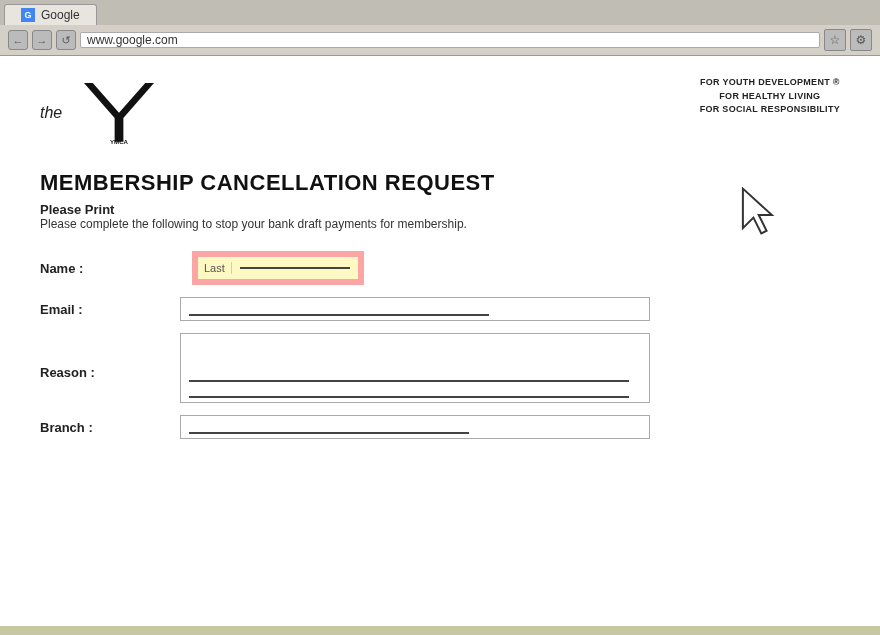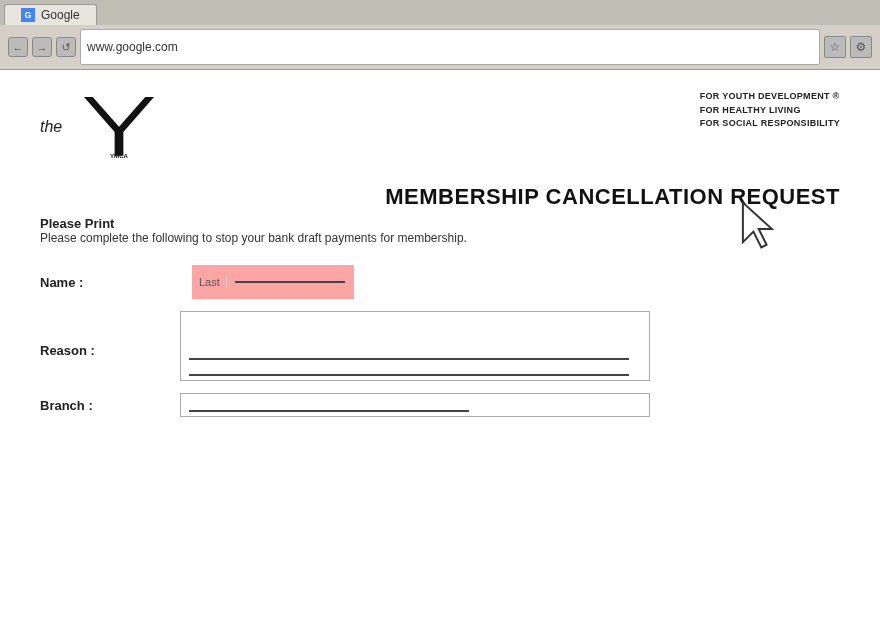--- a/index.html
+++ b/index.html
@@ -66,21 +66,21 @@
       border-radius: 3px;
       font-size: 11px;
       text-align: center;
       line-height: 18px;
       cursor: pointer;
       color: #555;
     }
 
     .address-bar {
       flex: 1;
-      height: 36px;
+      height: 16px;
       background: white;
       border: 1px solid #aaa;
       border-radius: 2px;
       padding: 0 6px;
       font-size: 12px;
       color: #333;
     }
 
     .toolbar-icons {
       display: flex;
@@ -130,21 +130,21 @@
       margin-right: 20px;
     }
 
     
     .ymca-logo svg {
       width: 70px;
       height: 70px;
     }
 
     .tagline {
-      text-align: left;
+      text-align: center;
       font-size: 9px;
       color: #222;
       line-height: 1.5;
       font-weight: bold;
       text-transform: uppercase;
       letter-spacing: 0.3px;
     }
 
     
     .cursor {
@@ -161,21 +161,20 @@
       height: 50px;
     }
 
     
     .page-title {
       font-size: 22px;
       font-weight: bold;
       color: #111;
       margin-bottom: 6px;
       letter-spacing: 0.5px;
-      text-align: right;
     }
 
     .please-print {
       font-size: 13px;
       font-weight: bold;
       color: #222;
       margin-bottom: 0;
     }
 
     .instruction-text {
@@ -286,27 +285,33 @@
 
   <div class="page-title">MEMBERSHIP CANCELLATION REQUEST</div>
   <div class="please-print">Please Print</div>
   <div class="instruction-text">Please complete the following to stop your bank draft payments for membership.</div>
 
   <div class="name-row">
     <div class="form-label">Name :</div>
     <div class="name-fields">
 
 
-      <div style="display:flex; align-items:center; border:1px solid #fca5a5; background:#fca5a5; height:34px;">
+      <div style="display:flex; align-items:center; border:6px solid #fca5a5; background:#fef9c3; height:34px;">
         <span style="font-size:11px;color:#555;padding:0 6px;border-right:1px solid #ccc;white-space:nowrap;">Last</span>
         <div style="border-bottom:2px solid #444;width:110px;margin:0 8px;"></div>
       </div>
     </div>
   </div>
 
+  <div class="form-row">
+    <div class="form-label">Email :</div>
+    <div class="box-with-underline" style="width:470px;">
+      <div class="box-underline-line" style="width:300px;"></div>
+    </div>
+  </div>
 
   <div class="form-row" style="align-items:center;">
     <div class="form-label" style="padding-top:8px;">Reason :</div>
     <div class="box-with-underline" style="width:470px;height:70px;">
       <div class="box-underline-line" style="width:440px;margin-top:10px;"></div>
       <div class="box-underline-line" style="width:440px;margin-top:14px;"></div>
     </div>
   </div>
 
 

